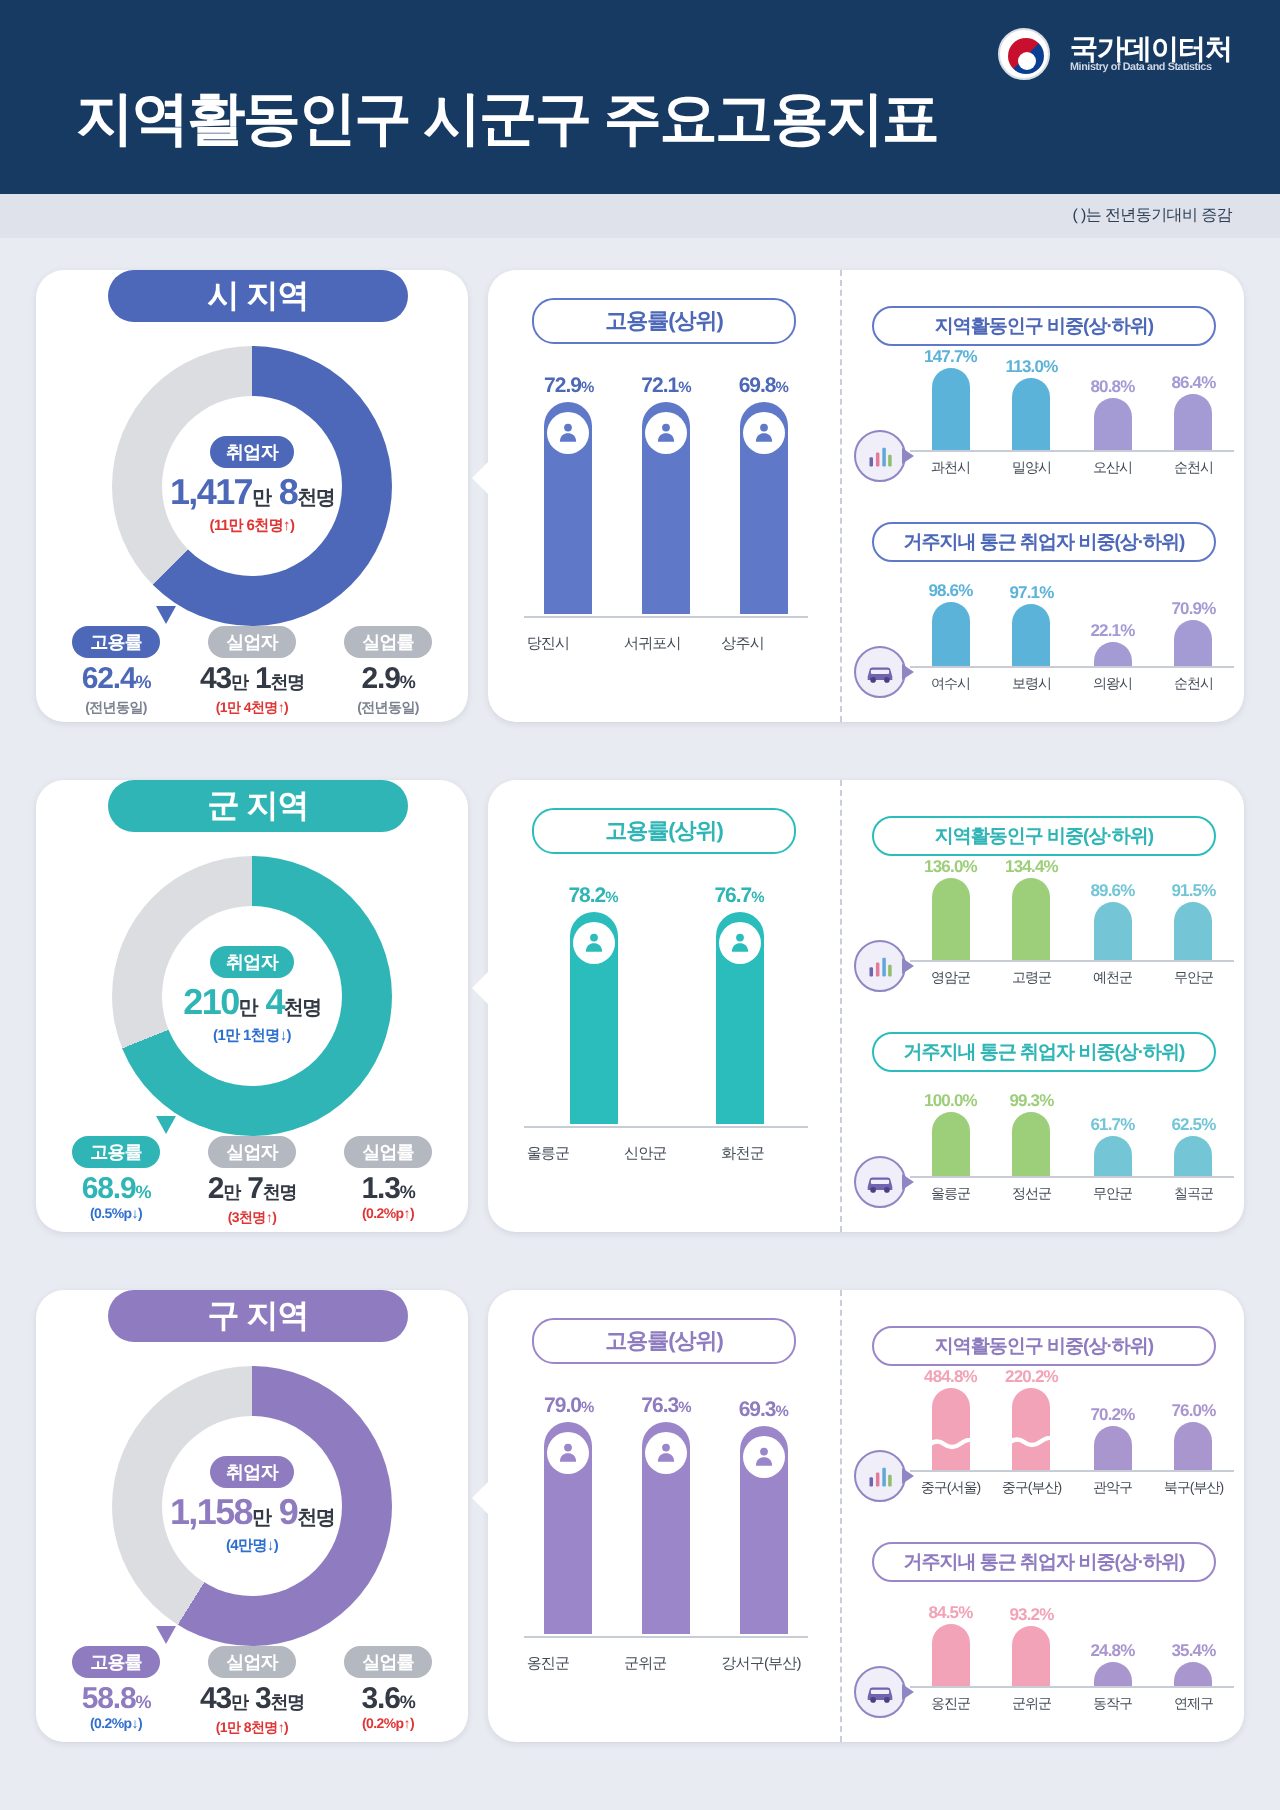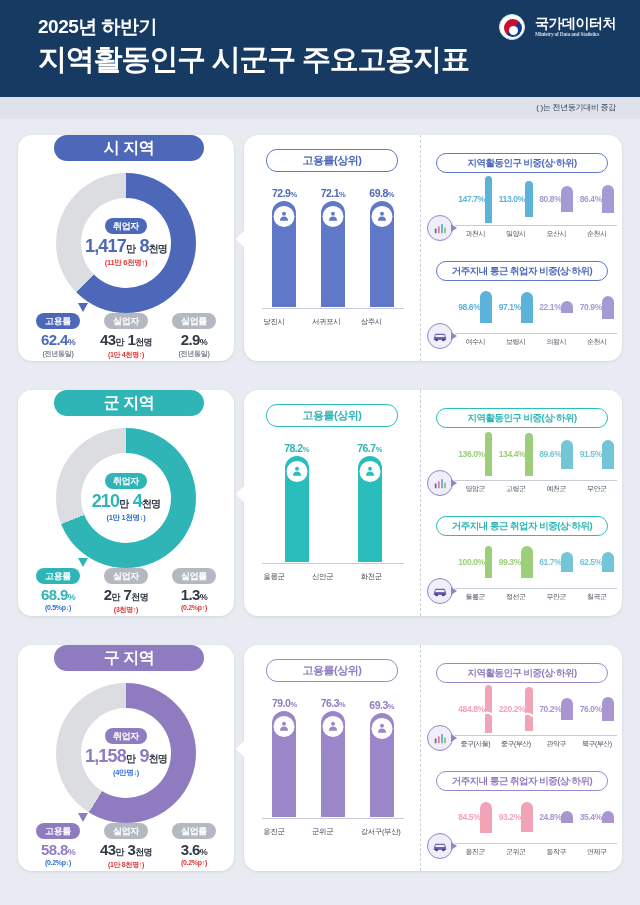--- a/index.html
+++ b/index.html
@@ -18,21 +18,21 @@
   }
   .hdr-sub {
     position: absolute; left: 38px; top: 14px;
     color: #ffffff; font-size: 19px; font-weight: bold; letter-spacing: -0.5px;
   }
   .hdr-title {
     position: absolute; left: 38px; top: 40px;
     color: #ffffff; font-size: 29px; font-weight: bold; letter-spacing: -1.2px;
     white-space: nowrap;
   }
-  .logo-wrap { position: absolute; right: 24px; top: 14px; display: flex; align-items: center; gap: 10px; font-family: Liberation Serif, serif; }
+  .logo-wrap { position: absolute; right: 24px; top: 14px; display: flex; align-items: center; gap: 10px; }
   .logo-mark {
     width: 26px; height: 26px; border-radius: 50%;
     background: #ffffff; position: relative; overflow: hidden;
     border: 1px solid #d9dde4;
   }
   .logo-mark::before {
     content: ""; position: absolute; left: 4px; top: 4px; width: 18px; height: 18px;
     border-radius: 50%;
     background: linear-gradient(135deg, #c8102e 0%, #c8102e 49%, #0b3d91 51%, #0b3d91 100%);
   }
@@ -146,21 +146,21 @@
   .mc-axis { position: absolute; left: 2px; bottom: 20px; width: 142px; height: 1px; background: #c8ccd6; }
   .mc-names { position: absolute; left: 0; bottom: 2px; width: 146px; display: flex; justify-content: space-around; }
   .mc-name { width: 42px; text-align: left; font-size: 7.5px; color: #444b57; letter-spacing: -0.4px; white-space: nowrap; }
 
   
   .mini { position: absolute; left: 0; width: 202px; height: 104px; }
   .mini-top { top: 4px; }
   .mini-bot { top: 112px; }
   .mini-area { position: absolute; left: 34px; top: 34px; width: 162px; height: 66px; }
   .mini-bars { position: absolute; left: 0; bottom: 14px; width: 162px; height: 52px; display: flex; justify-content: space-around; align-items: flex-end; }
-  .mini-col { width: 34px; display: flex; flex-direction: row; align-items: center; justify-content: flex-end; height: 100%; position: relative; }
+  .mini-col { width: 34px; display: flex; flex-direction: column; align-items: center; justify-content: flex-end; height: 100%; position: relative; }
   .mini-lab { font-size: 8.5px; font-weight: bold; letter-spacing: -0.4px; margin-bottom: 1px; white-space: nowrap; }
   .mini-bar { width: 19px; border-radius: 10px 10px 0 0; position: relative; overflow: hidden; }
   .zig { position: absolute; left: -2px; width: 24px; height: 6px; }
   .mini-axis { position: absolute; left: 0; bottom: 13px; width: 162px; height: 1px; background: #c8ccd6; }
   .mini-names { position: absolute; left: 0; bottom: 0px; width: 162px; display: flex; justify-content: space-around; }
   .mini-name { width: 40px; text-align: center; font-size: 7px; color: #444b57; letter-spacing: -0.5px; white-space: nowrap; }
   .circ-icon {
     position: absolute; left: 6px; bottom: 2px; width: 26px; height: 26px;
     border-radius: 50%; background: #f0eef8; border: 1.5px solid #8f86c4;
     display: flex; align-items: center; justify-content: center;
@@ -170,21 +170,20 @@
     width: 0; height: 0; border-top: 4px solid transparent;
     border-bottom: 4px solid transparent; border-left: 6px solid #8f86c4;
   }
 </style>
 </head>
 <body>
 
 <div class="page">
 
   <div class="header">
-    <div class="hdr-sub">2025년 하반기</div>
     <div class="hdr-title">지역활동인구 시군구 주요고용지표</div>
     <div class="logo-wrap">
       <div class="logo-mark"></div>
       <div class="logo-text">
         <div class="logo-ko">국가데이터처</div>
         <div class="logo-en">Ministry of Data and Statistics</div>
       </div>
     </div>
   </div>
 

